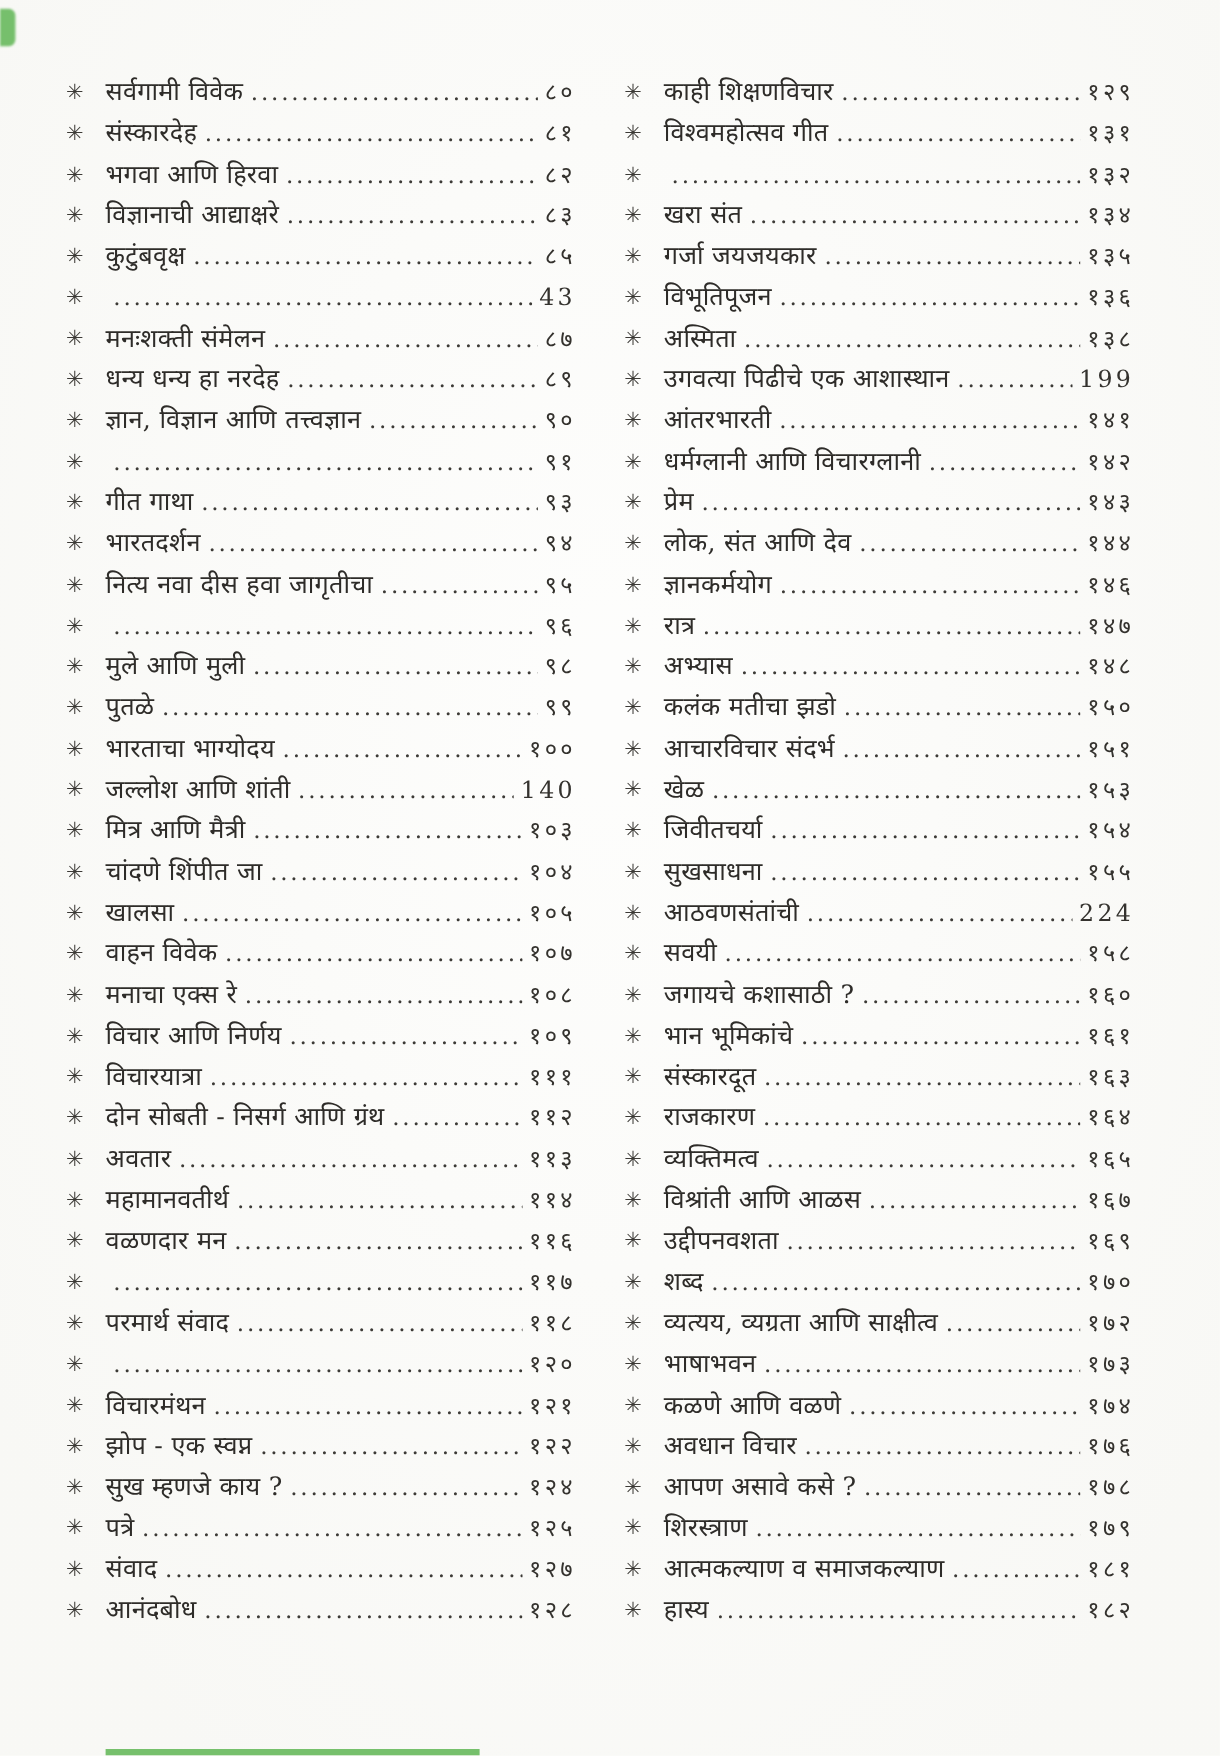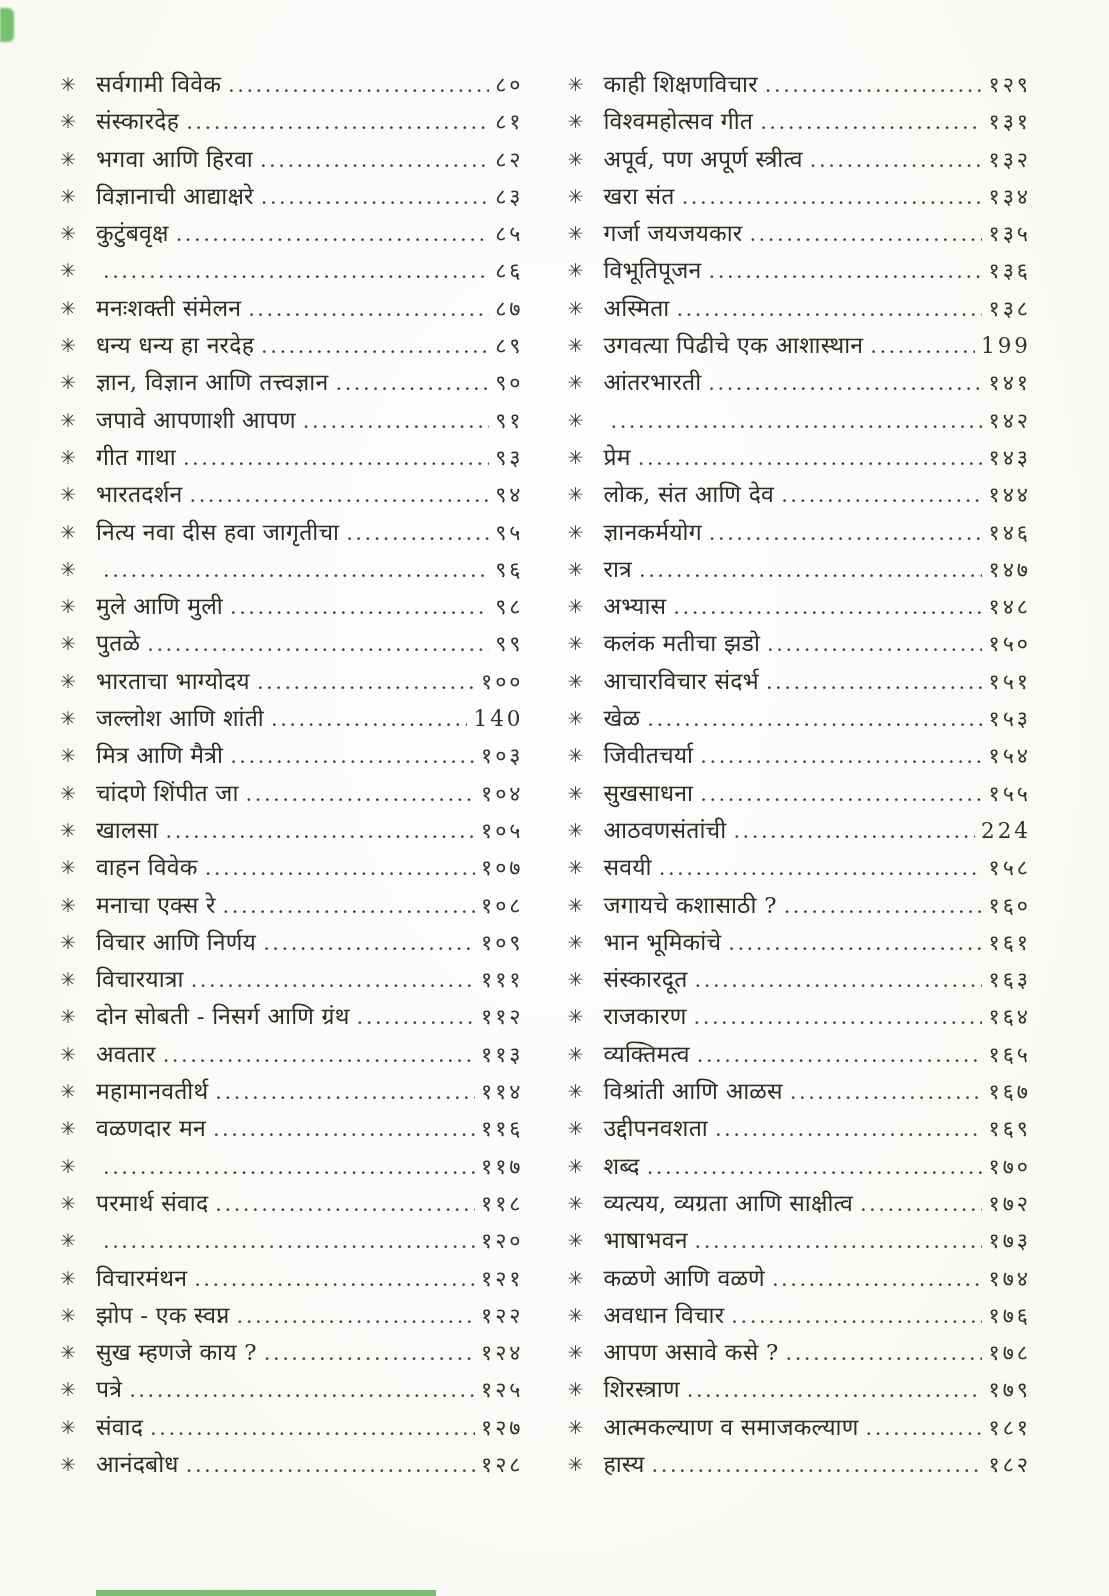--- a/index.html
+++ b/index.html
@@ -119,21 +119,21 @@
         </div>
         <div class="row">
           <span class="bullet">✳</span>
           <span class="title">कुटुंबवृक्ष</span>
           <span class="leader"></span>
           <span class="pagenum">८५</span>
         </div>
         <div class="row">
           <span class="bullet">✳</span>
           <span class="leader"></span>
-          <span class="pagenum">८६</span>
+          <span class="pagenum">43</span>
         </div>
         <div class="row">
           <span class="bullet">✳</span>
           <span class="title">मनःशक्ती संमेलन</span>
           <span class="leader"></span>
           <span class="pagenum">८७</span>
         </div>
         <div class="row">
           <span class="bullet">✳</span>
           <span class="title">धन्य धन्य हा नरदेह</span>
@@ -141,21 +141,20 @@
           <span class="pagenum">८९</span>
         </div>
         <div class="row">
           <span class="bullet">✳</span>
           <span class="title">ज्ञान, विज्ञान आणि तत्त्वज्ञान</span>
           <span class="leader"></span>
           <span class="pagenum">९०</span>
         </div>
         <div class="row">
           <span class="bullet">✳</span>
-          <span class="title">जपावे आपणाशी आपण</span>
           <span class="leader"></span>
           <span class="pagenum">९१</span>
         </div>
         <div class="row">
           <span class="bullet">✳</span>
           <span class="title">गीत गाथा</span>
           <span class="leader"></span>
           <span class="pagenum">९३</span>
         </div>
         <div class="row">
@@ -326,21 +325,20 @@
           <span class="pagenum">१२९</span>
         </div>
         <div class="row">
           <span class="bullet">✳</span>
           <span class="title">विश्वमहोत्सव गीत</span>
           <span class="leader"></span>
           <span class="pagenum">१३१</span>
         </div>
         <div class="row">
           <span class="bullet">✳</span>
-          <span class="title">अपूर्व, पण अपूर्ण स्त्रीत्व</span>
           <span class="leader"></span>
           <span class="pagenum">१३२</span>
         </div>
         <div class="row">
           <span class="bullet">✳</span>
           <span class="title">खरा संत</span>
           <span class="leader"></span>
           <span class="pagenum">१३४</span>
         </div>
         <div class="row">
@@ -368,20 +366,21 @@
           <span class="pagenum">199</span>
         </div>
         <div class="row">
           <span class="bullet">✳</span>
           <span class="title">आंतरभारती</span>
           <span class="leader"></span>
           <span class="pagenum">१४१</span>
         </div>
         <div class="row">
           <span class="bullet">✳</span>
+          <span class="title">धर्मग्लानी आणि विचारग्लानी</span>
           <span class="leader"></span>
           <span class="pagenum">१४२</span>
         </div>
         <div class="row">
           <span class="bullet">✳</span>
           <span class="title">प्रेम</span>
           <span class="leader"></span>
           <span class="pagenum">१४३</span>
         </div>
         <div class="row">

